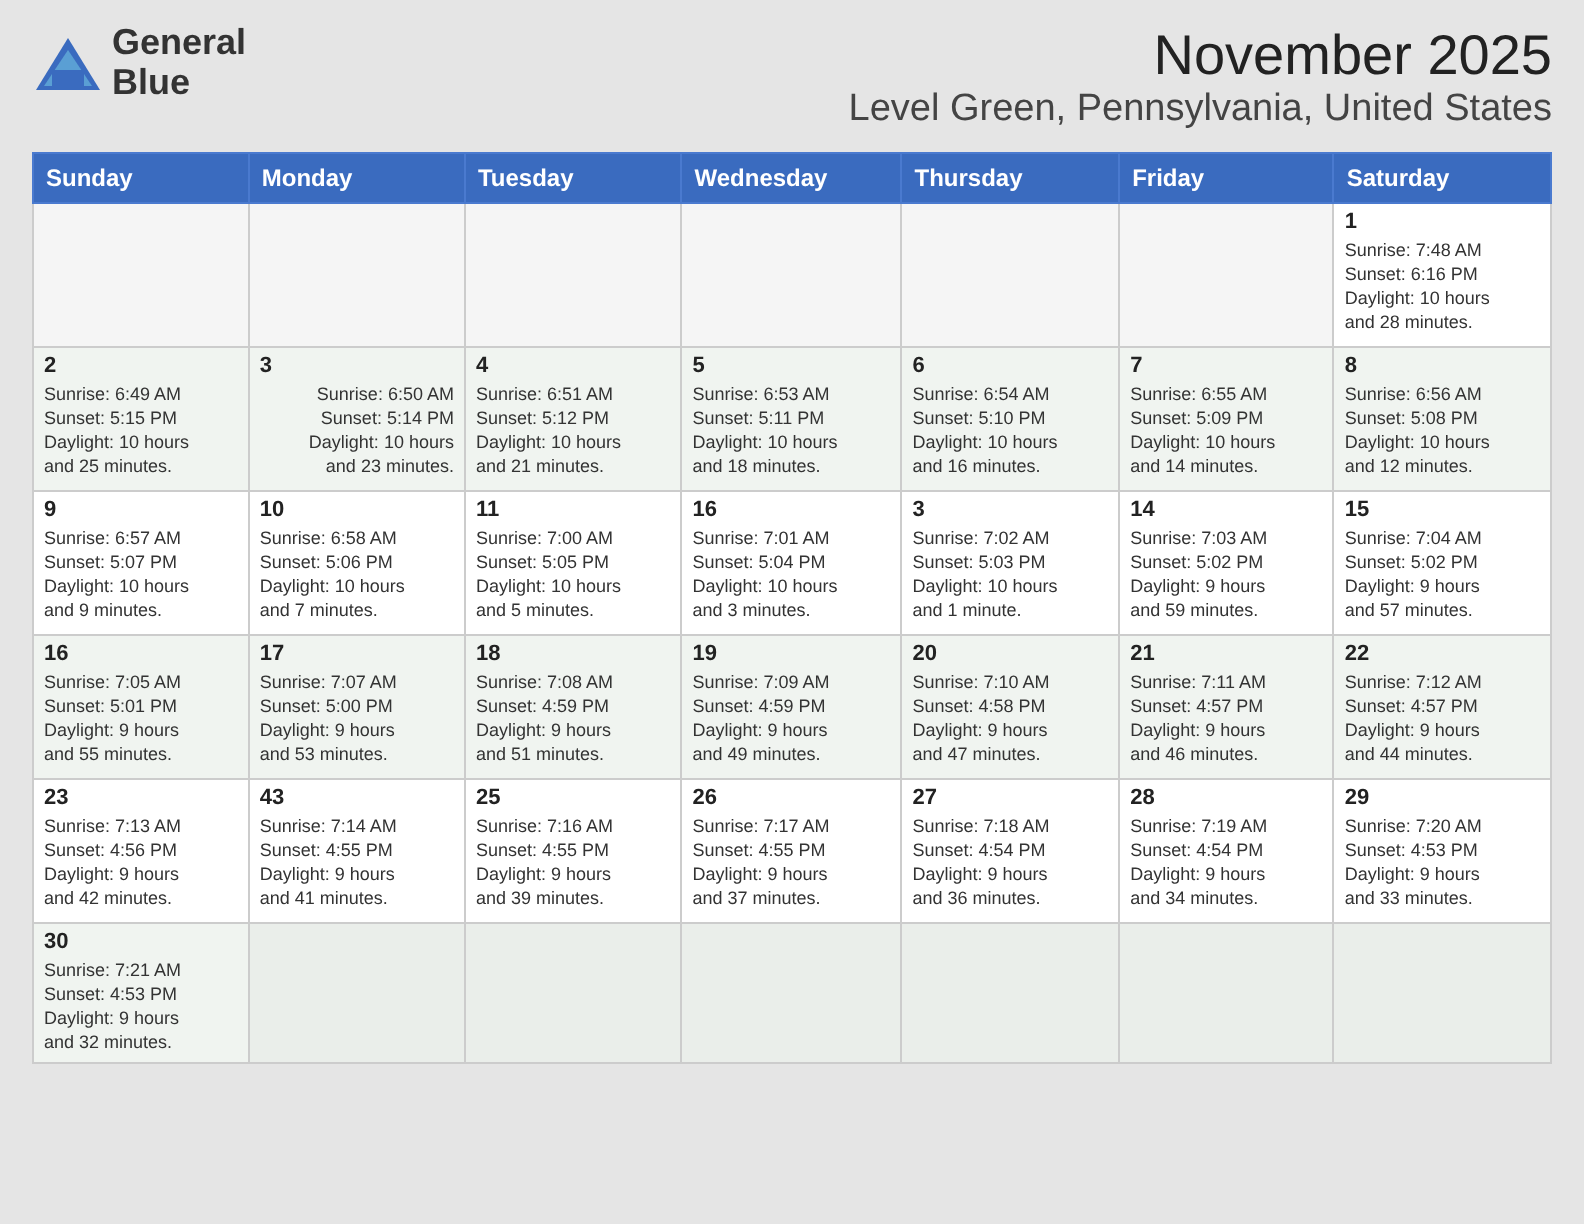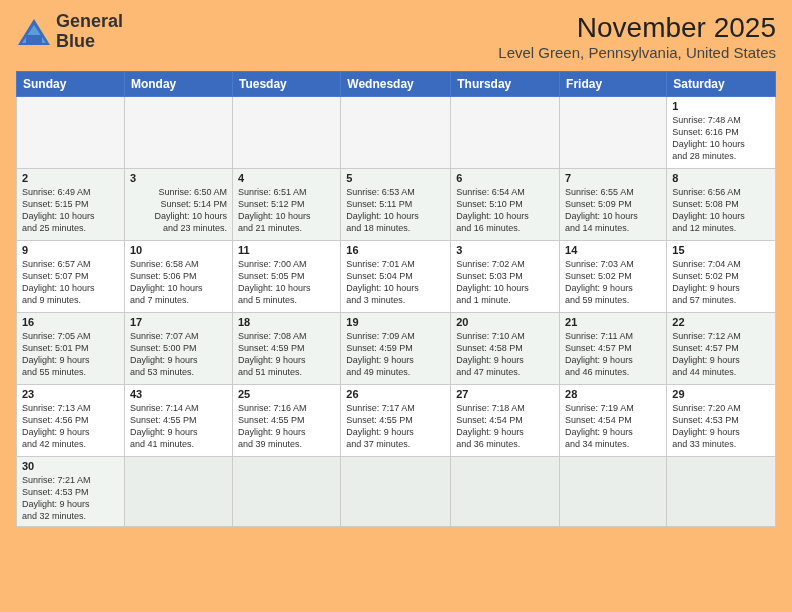--- a/index.html
+++ b/index.html
@@ -6,21 +6,21 @@
     body {
       font-family: Arial, sans-serif;
       background: #fff;
       width: 792px;
       height: 612px;
       overflow: hidden;
     }
     .page {
       width: 792px;
       height: 612px;
-      background: #fdba74;
+      background: #e5e5e5;
       padding: 12px 16px 12px 16px;
     }
     .header {
       display: flex;
       justify-content: space-between;
       align-items: flex-start;
       margin-bottom: 10px;
     }
     .logo {
       display: flex;
@@ -41,21 +41,21 @@
     }
     .title-block {
       text-align: right;
     }
     .month-title {
       font-size: 28px;
       font-weight: normal;
       color: #222;
     }
     .location {
-      font-size: 15px;
+      font-size: 19px;
       color: #444;
     }
     .calendar {
       width: 100%;
       border-collapse: collapse;
       border: 1px solid #bbb;
     }
     .calendar th {
       background: #3a6bbf;
       color: #fff;

